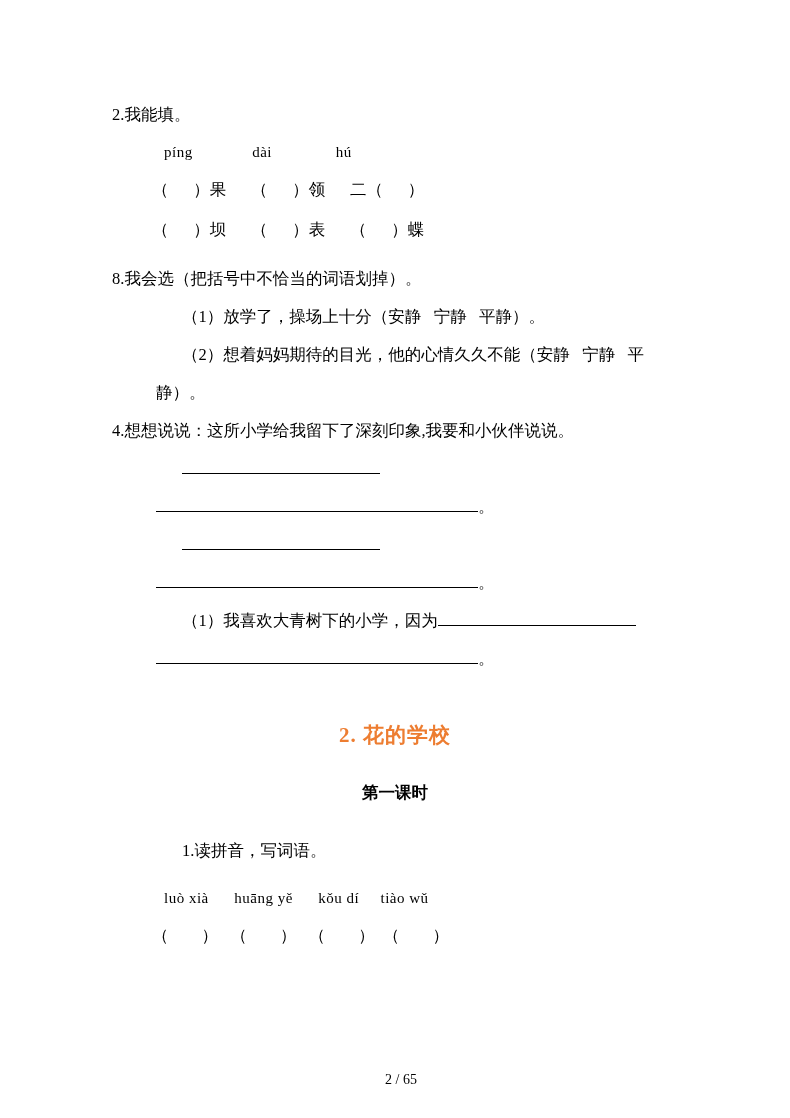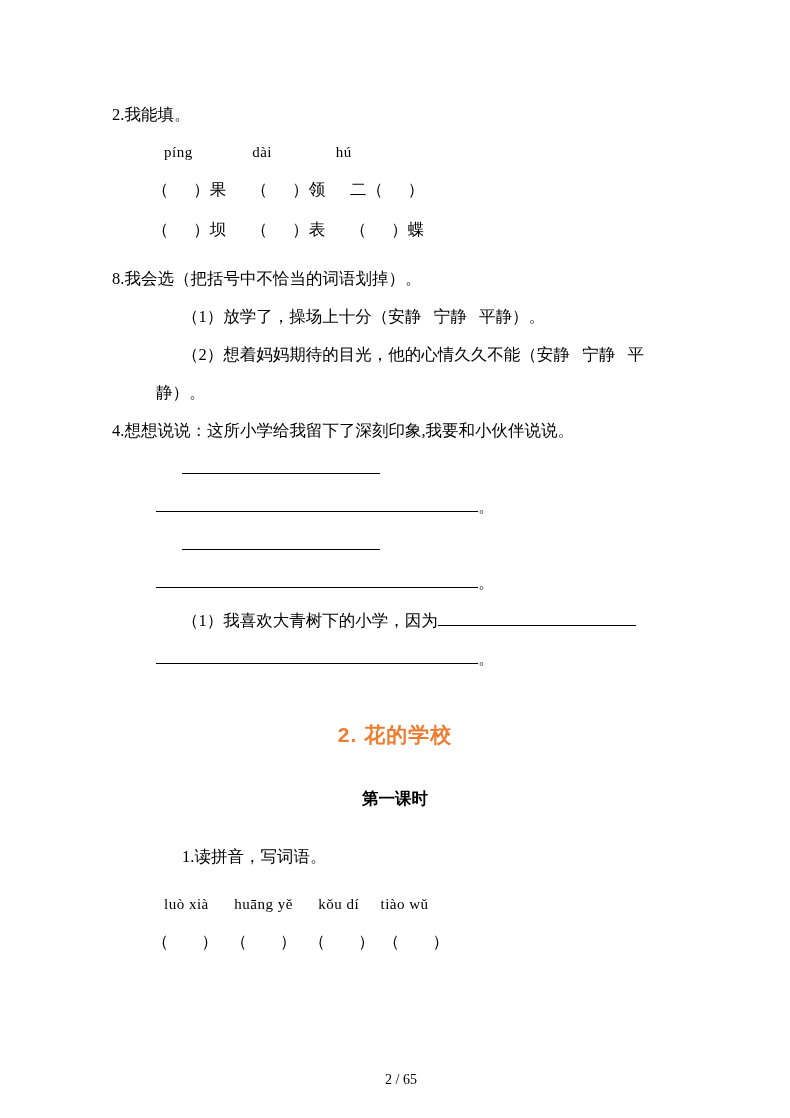--- a/index.html
+++ b/index.html
@@ -54,32 +54,32 @@
     display: inline-block;
     border-bottom: 1px solid #000;
     vertical-align: baseline;
   }
   .fill-200 { width: 198px; }
   .fill-325 { width: 322px; }
 
   .title {
     text-align: center;
     color: #ED7D31;
-    font-family: Liberation Sans, sans-serif;
+    font-family: Liberation Serif, serif;
     font-size: 21px;
     font-weight: bold;
     line-height: 34px;
     letter-spacing: 1px;
   }
   .subtitle {
     text-align: center;
     font-size: 16.5px;
     font-weight: bold;
     line-height: 34px;
-    margin-top: 30px;
+    margin-top: 24px;
   }
   .footer {
     position: absolute;
     left: 12px;
     right: 0;
     bottom: 30px;
     text-align: center;
     font-size: 14px;
     font-family: "Liberation Serif", serif;
   }

